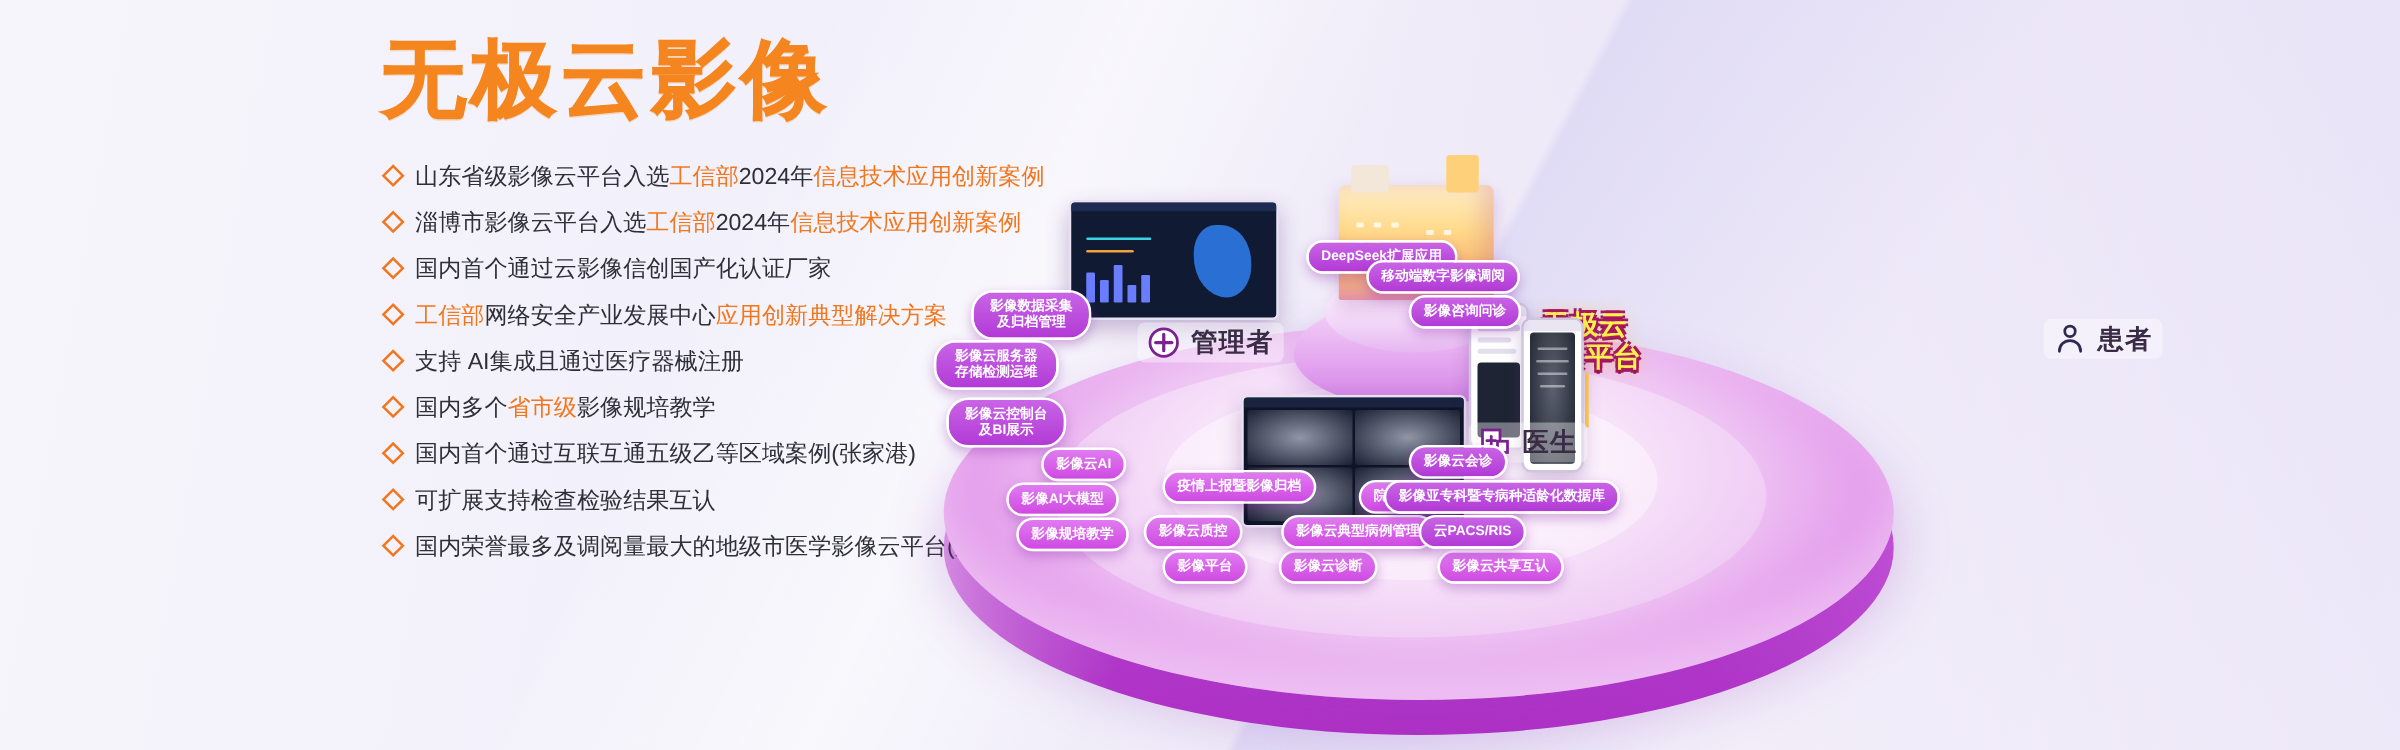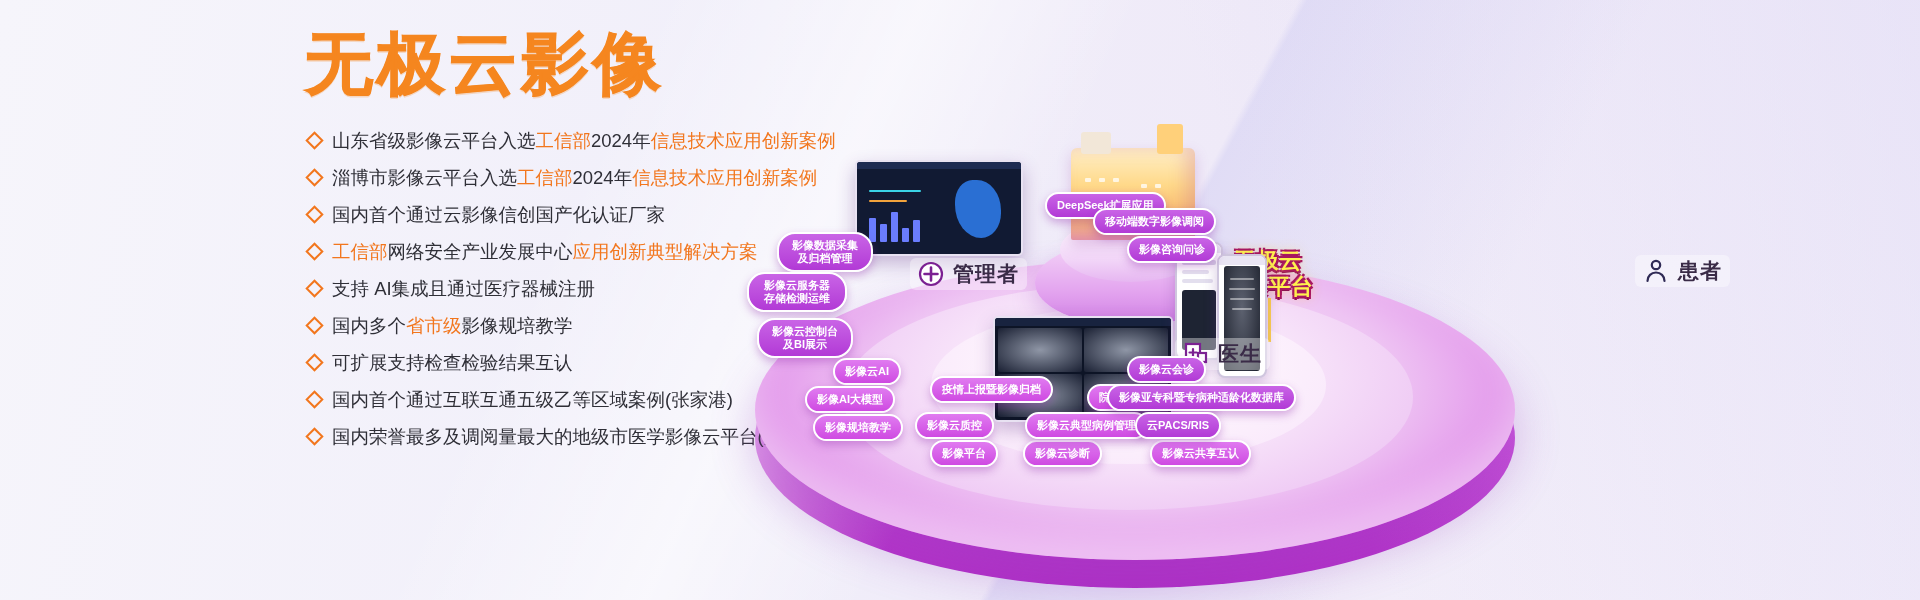--- a/index.html
+++ b/index.html
@@ -182,25 +182,25 @@
       <div class="brow">
         <span class="dia"></span>
         <div class="btxt"><span>支持 AI集成且通过医疗器械注册</span></div>
       </div>
       <div class="brow">
         <span class="dia"></span>
         <div class="btxt"><span>国内多个</span><span class="o">省市级</span><span>影像规培教学</span></div>
       </div>
       <div class="brow">
         <span class="dia"></span>
+        <div class="btxt"><span>国内首个通过互联互通五级乙等区域案例(张家港)</span></div>
+      </div>
+      <div class="brow">
+        <span class="dia"></span>
         <div class="btxt"><span>可扩展支持检查检验结果互认</span></div>
-      </div>
-      <div class="brow">
-        <span class="dia"></span>
-        <div class="btxt"><span>国内首个通过互联互通五级乙等区域案例(张家港)</span></div>
       </div>
       <div class="brow">
         <span class="dia"></span>
         <div class="btxt"><span>国内荣誉最多及调阅量最大的地级市医学影像云平台(温州)</span></div>
       </div>
     </div>
 </div>
 
 <div class="scene">
 

